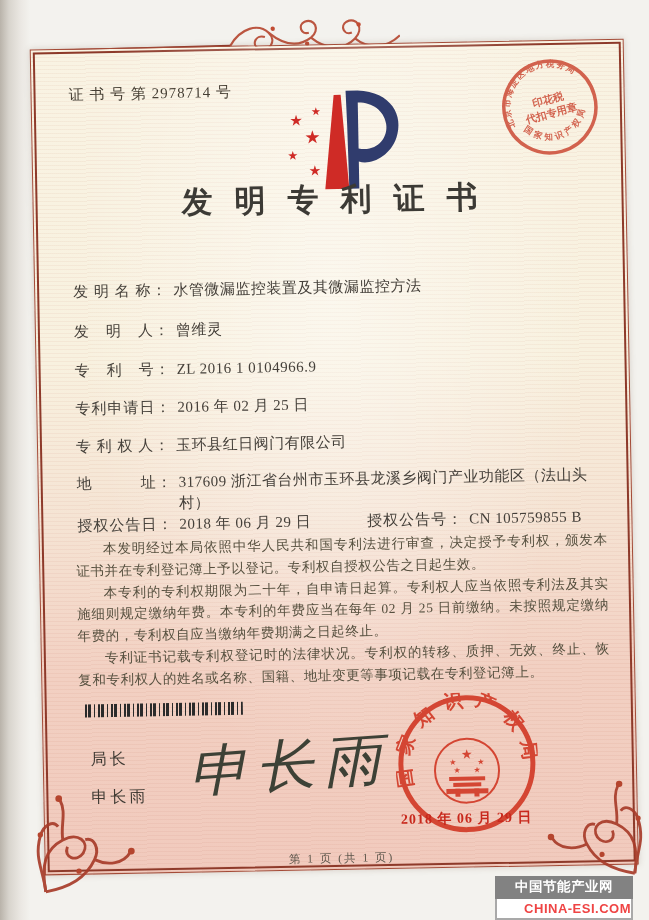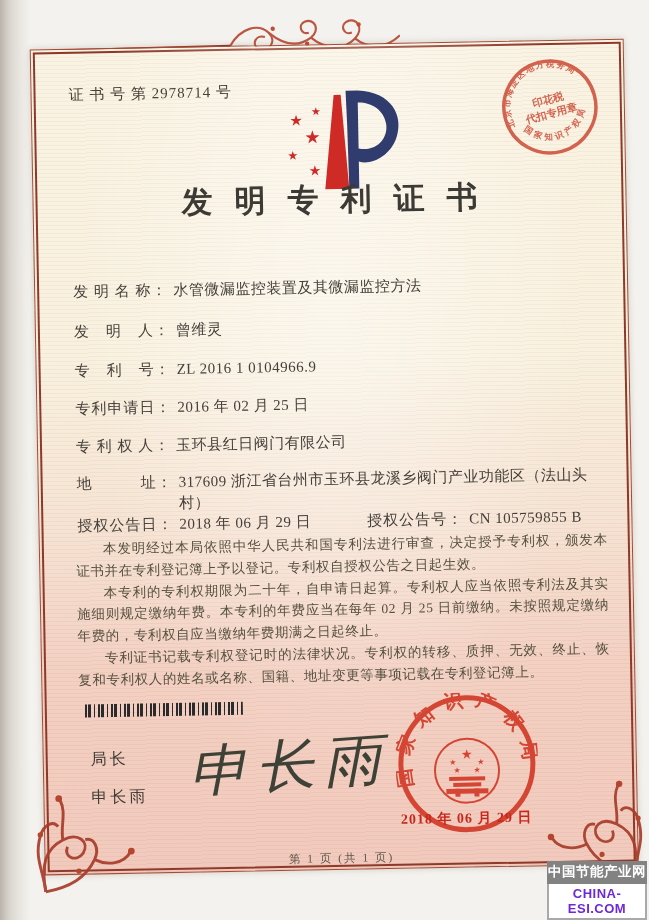--- a/index.html
+++ b/index.html
@@ -72,26 +72,26 @@
     font-size:14px;font-weight:700;color:#c8281c;letter-spacing:1px;white-space:nowrap;
   }
   .page-footer{
     position:absolute;left:0;top:806px;width:100%;text-align:center;
     font-size:11.5px;color:#5c554a;letter-spacing:2px;
   }
   .stamp{position:absolute;left:468px;top:16px;width:100px;height:100px;transform:rotate(-14deg);opacity:.85;}
   .flourish-band{position:absolute;left:55px;top:16px;width:345px;height:48px;transform:rotate(-1.6deg);}
   .flourish-bl{position:absolute;left:-16px;bottom:-22px;width:112px;height:112px;}
   .flourish-br{position:absolute;right:-12px;bottom:-14px;width:108px;height:108px;transform:scaleX(-1);}
-  .watermark{position:absolute;right:2px;bottom:0;width:100px;}
+  .watermark{position:absolute;right:16px;bottom:0;width:138px;}
   .wm-top{background:#828282;color:#fff;font-family:"Liberation Sans","DejaVu Sans",sans-serif;
     font-weight:700;font-size:13.5px;text-align:center;padding:2px 0 3px;letter-spacing:.5px;}
-  .wm-bottom{background:#fff;border:2px solid #a9a9a9;border-top:none;color:#6d28d9;
+  .wm-bottom{background:#fff;border:2px solid #a9a9a9;border-top:none;color:#ef4444;
     font-family:"Liberation Sans","DejaVu Sans",sans-serif;font-weight:700;font-size:13px;
-    text-align:center;padding:2px 0;letter-spacing:.5px;}
+    text-align:right;padding:2px 0;letter-spacing:.5px;}
 </style>
 </head>
 <body>
 
 <div class="spine"></div>
 
 <svg class="flourish-band" viewBox="0 0 345 48">
   <path d="M0,30 H175" stroke="#8e3124" stroke-width="2.5" fill="none"></path>
   <g stroke="#b5452e" stroke-width="2.2" fill="none" opacity=".9">
     <path d="M175,30 C186,12 204,8 214,18 C222,26 214,38 204,34 C196,30 200,19 210,22"></path>

